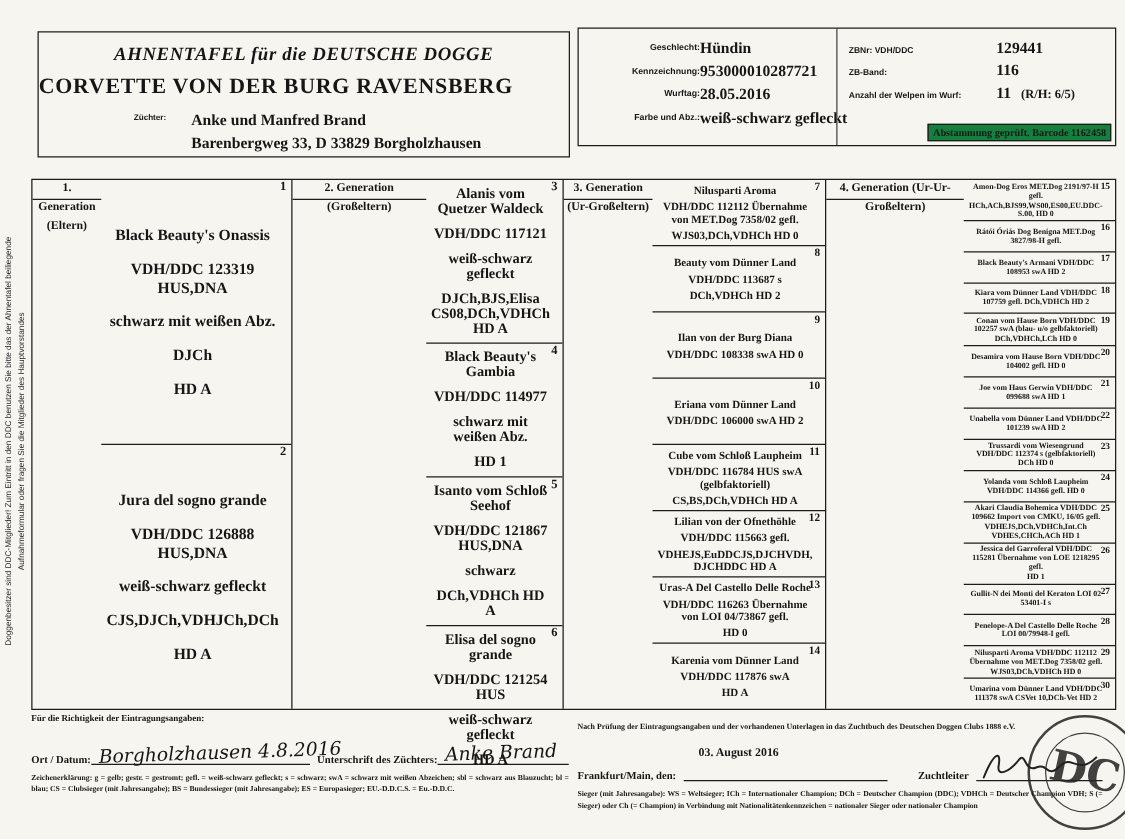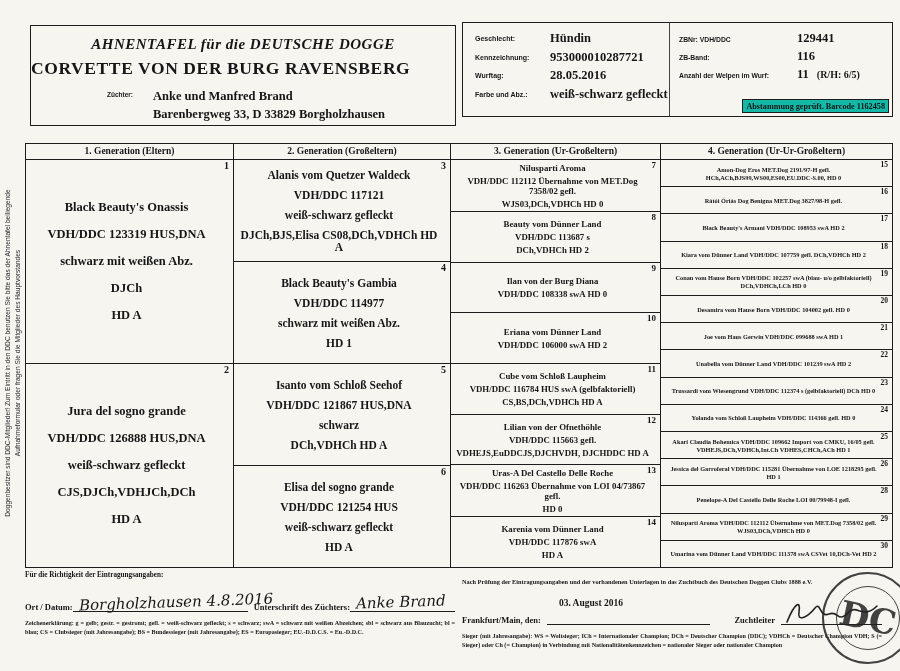--- a/index.html
+++ b/index.html
@@ -23,37 +23,37 @@
   .header-box{left:30px;top:25px;width:424px;height:99px;}
   .doc-title{margin-top:10px;text-align:center;font-style:italic;font-weight:bold;font-size:15px;letter-spacing:.5px;}
   .dog-name{margin-top:5px;text-align:left;font-weight:bold;font-size:17.5px;letter-spacing:.6px;}
   .breeder-row{margin-top:8px;display:flex;justify-content:center;}
   .breeder-label{font-family:"Liberation Sans", sans-serif;font-size:6.5px;font-weight:bold;margin:4px 4px 0 6px;width:42px;}
   .breeder-text{font-size:12.5px;font-weight:bold;line-height:1.45;}
 
   
   .details-box{left:462px;top:22px;width:429px;height:93px;}
   .details-inner{position:relative;width:100%;height:100%;}
-  .fields{position:absolute;left:12px;top:8px;}
+  .fields{position:absolute;left:22px;top:8px;text-align:right;}
   .field-row{display:flex;margin-bottom:3.5px;}
   .field-label{font-family:"Liberation Sans", sans-serif;font-size:7px;font-weight:bold;width:75px;padding-top:4px;}
   .field-value{font-size:12.5px;font-weight:bold;white-space:nowrap;}
   .details-divider{position:absolute;left:206px;top:0;width:0;height:100%;border-left:1px solid #444;}
   .registry{position:absolute;left:216px;top:8px;width:208px;}
   .reg-row{display:flex;margin-bottom:3px;align-items:baseline;}
   .reg-label{font-family:"Liberation Sans", sans-serif;font-size:6.8px;font-weight:bold;width:118px;}
   .reg-value{font-size:12.5px;font-weight:bold;}
   .reg-extra{font-size:10px;font-weight:bold;margin-left:8px;}
   .abstammung{position:absolute;right:3px;bottom:3px;border:1.2px solid #1d1d1d;
-    font-size:8.2px;font-weight:bold;padding:1.5px 3px;background:#14b8a6;}
+    font-size:8.2px;font-weight:bold;padding:1.5px 3px;background:#15803d;}
 
   
   .pedigree{position:absolute;left:25px;top:143px;width:868px;height:425px;
     display:flex;border:1.5px solid #1d1d1d;box-sizing:border-box;}
-  .gen-col{display:flex;flex-direction:column;box-sizing:border-box;border-right:1.2px solid #1d1d1d;}
+  .gen-col{display:flex;flex-direction:row;box-sizing:border-box;border-right:1.2px solid #1d1d1d;}
   .gen-col:last-child{border-right:none;}
   .gen-0{width:208px;} .gen-1{width:217px;justify-content:space-between;} .gen-2{width:210px;} .gen-3{flex:1;}
   .gen-header{height:15px;line-height:15px;text-align:center;font-weight:bold;font-size:9.5px;
     border-bottom:1.2px solid #1d1d1d;}
   .gen-cells{flex:1;display:flex;flex-direction:column;}
   .cell{flex:1;position:relative;display:flex;flex-direction:column;justify-content:center;
     align-items:center;border-top:1px solid #1d1d1d;padding:1px 10px 1px 4px;box-sizing:border-box;text-align:center;}
   .gen-cells .cell:first-child{border-top:none;}
   .cell-num{position:absolute;top:0px;right:4px;font-weight:bold;}
   .cell-line{font-weight:bold;}
@@ -304,20 +304,24 @@
           <span class="cell-num">25</span>
           <div class="cell-line">Akari Claudia Bohemica  VDH/DDC 109662   Import von CMKU, 16/05   gefl.</div>
           <div class="cell-line">VDHEJS,DCh,VDHCh,Int.Ch VDHES,CHCh,ACh   HD 1</div>
         </div>
         <div class="cell">
           <span class="cell-num">26</span>
           <div class="cell-line">Jessica del Garroferal  VDH/DDC 115281   Übernahme von LOE 1218295   gefl.</div>
           <div class="cell-line">HD 1</div>
         </div>
         <div class="cell">
+          <span class="cell-num">27</span>
+          <div class="cell-line">Gullit-N dei Monti del Keraton  LOI 02 53401-I    s</div>
+        </div>
+        <div class="cell">
           <span class="cell-num">28</span>
           <div class="cell-line">Penelope-A Del Castello Delle Roche  LOI 00/79948-I    gefl.</div>
         </div>
         <div class="cell">
           <span class="cell-num">29</span>
           <div class="cell-line">Nilusparti Aroma  VDH/DDC 112112   Übernahme von MET.Dog 7358/02   gefl.</div>
           <div class="cell-line">WJS03,DCh,VDHCh   HD 0</div>
         </div>
         <div class="cell">
           <span class="cell-num">30</span>

